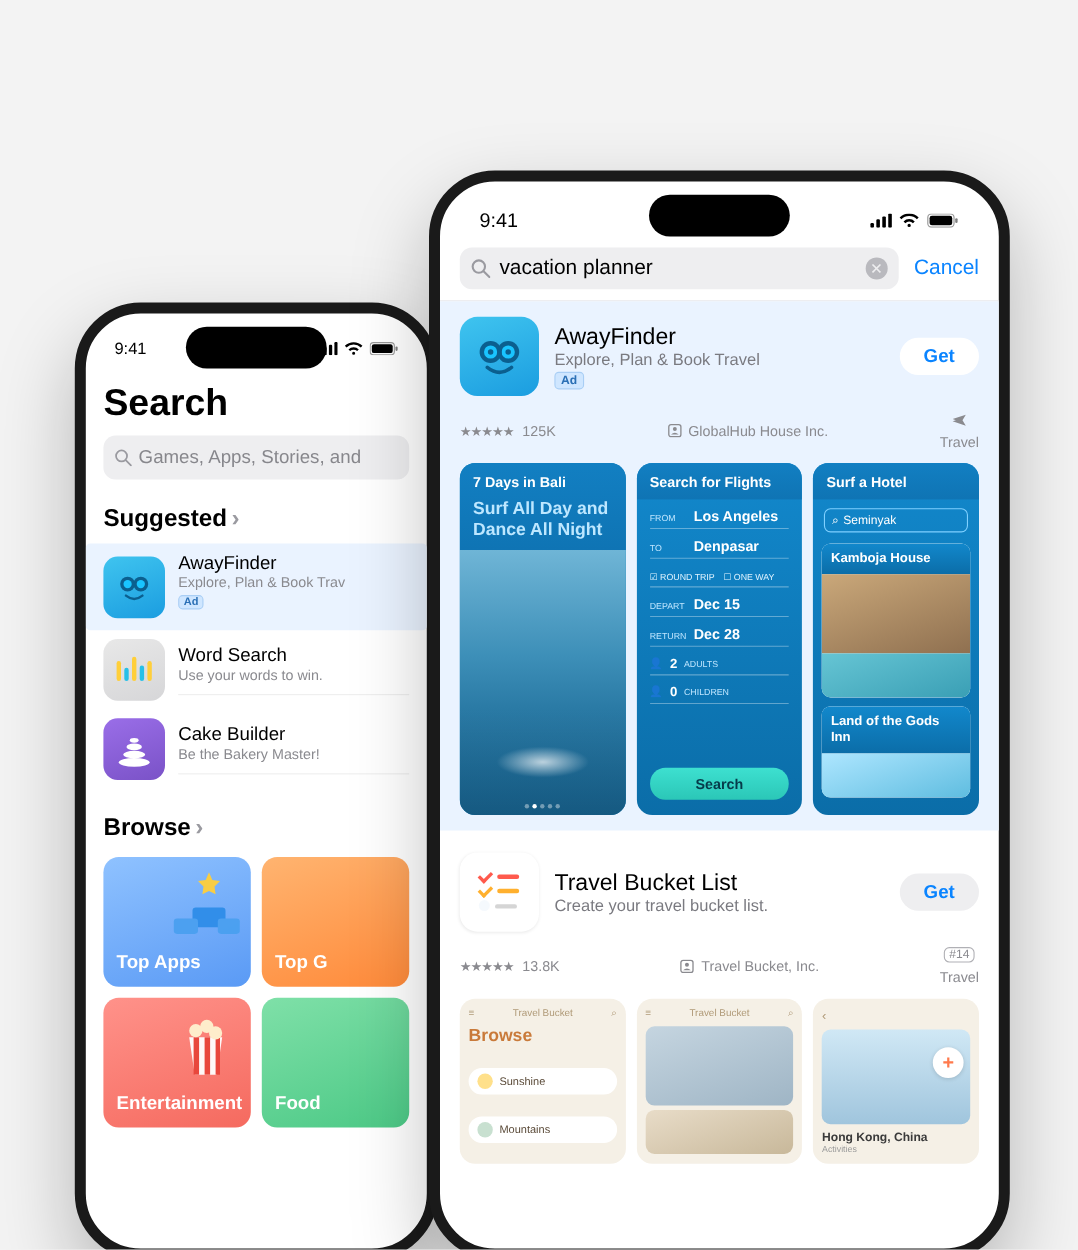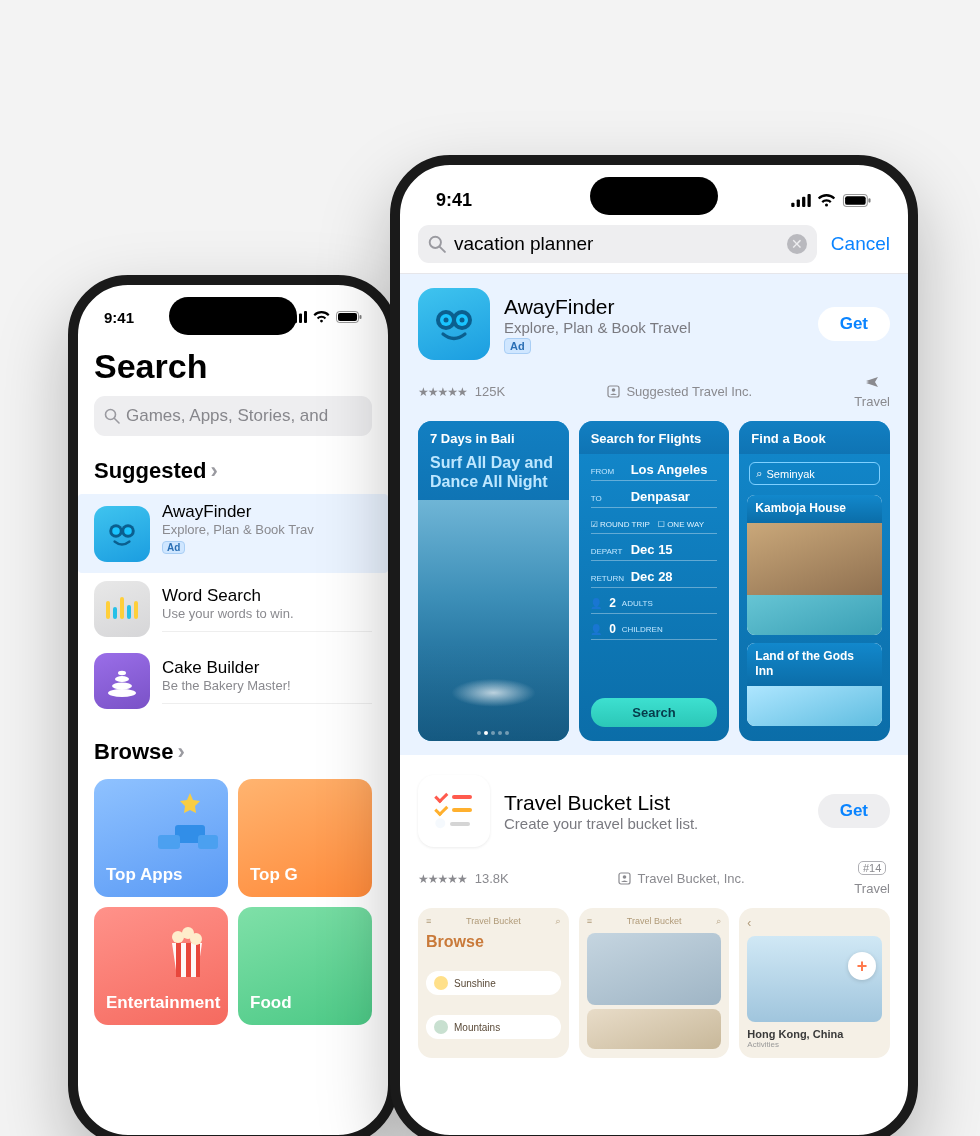--- a/index.html
+++ b/index.html
@@ -47,21 +47,21 @@
     height: 990px;
     z-index: 2;
   }
 
   .status-bar {
     display: flex;
     justify-content: space-between;
     align-items: center;
     padding: 14px 26px 2px;
     height: 52px;
-    font-weight: 700;
+    font-weight: 400;
   }
   .phone-right .status-bar { font-size: 18px; padding: 16px 36px 4px; height: 58px; }
   .phone-left .status-bar { font-size: 15px; }
   .status-icons { display: flex; gap: 6px; align-items: center; }
   .status-icons svg { display: block; }
 
   
   .l-body { padding: 0 16px; }
   .l-title { font-size: 34px; font-weight: 700; padding: 10px 0 10px; }
   .l-search {
@@ -564,21 +564,21 @@
     <div class="r-info-row">
       <span class="stars">★★★★★</span>
       <span>125K</span>
       <span class="spacer"></span>
       <span class="mid">
         <svg width="13" height="13" viewBox="0 0 13 13">
             <rect x="1" y="1" width="11" height="11" rx="2" fill="none" stroke="#8a8a8f" stroke-width="1.2"></rect>
             <circle cx="6.5" cy="5" r="1.8" fill="#8a8a8f"></circle>
             <path d="M3 10 q3.5-3 7 0" fill="#8a8a8f"></path>
           </svg>
-        <span>Suggested Travel Inc.</span>
+        <span>GlobalHub House Inc.</span>
       </span>
       <span class="spacer"></span>
       <span class="cat">
         <svg width="14" height="14" viewBox="0 0 14 14">
             <path d="M1 7 l12-4 -3 5 3 5 -12-4 3-1z" fill="#8a8a8f"></path>
           </svg>
         <span>Travel</span>
       </span>
     </div>
 
@@ -627,21 +627,21 @@
             </div>
           <div class="pax">
               <span>👤</span>
               <span class="n">0</span>
               <span class="t">CHILDREN</span>
             </div>
           <div class="btn">Search</div>
         </div>
       </div>
       <div class="shot shot3">
-        <div class="sh-header">Find a Book</div>
+        <div class="sh-header">Surf a Hotel</div>
         <div class="srch">
             <span>⌕</span>
             <span>Seminyak</span>
           </div>
         <div class="card">
           <div class="cap">Kamboja House</div>
           <div class="img"></div>
           <div class="img pool"></div>
         </div>
         <div class="card">

